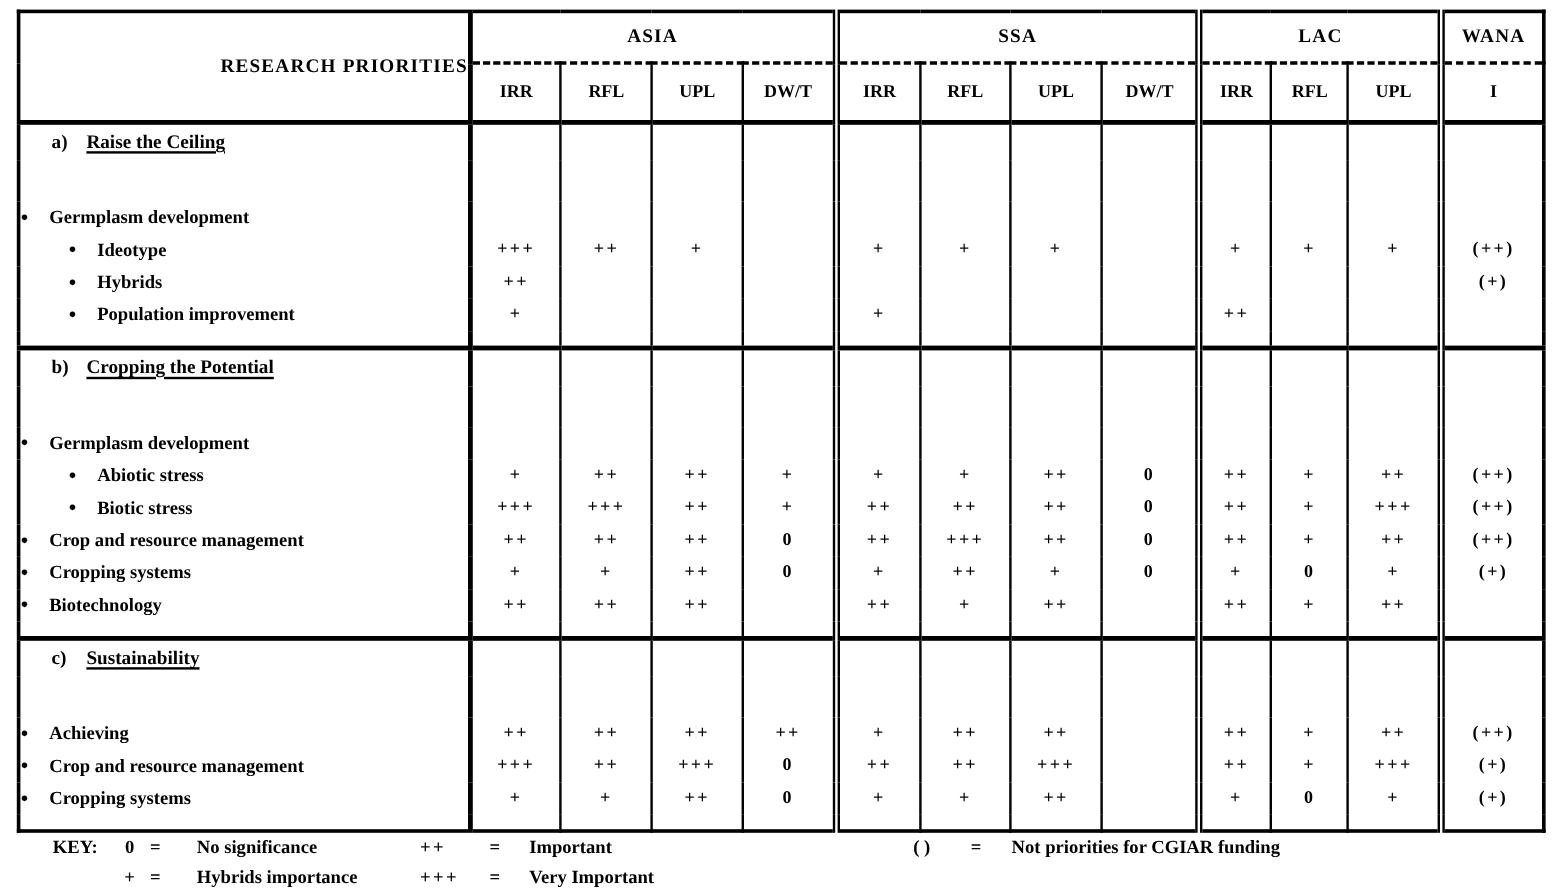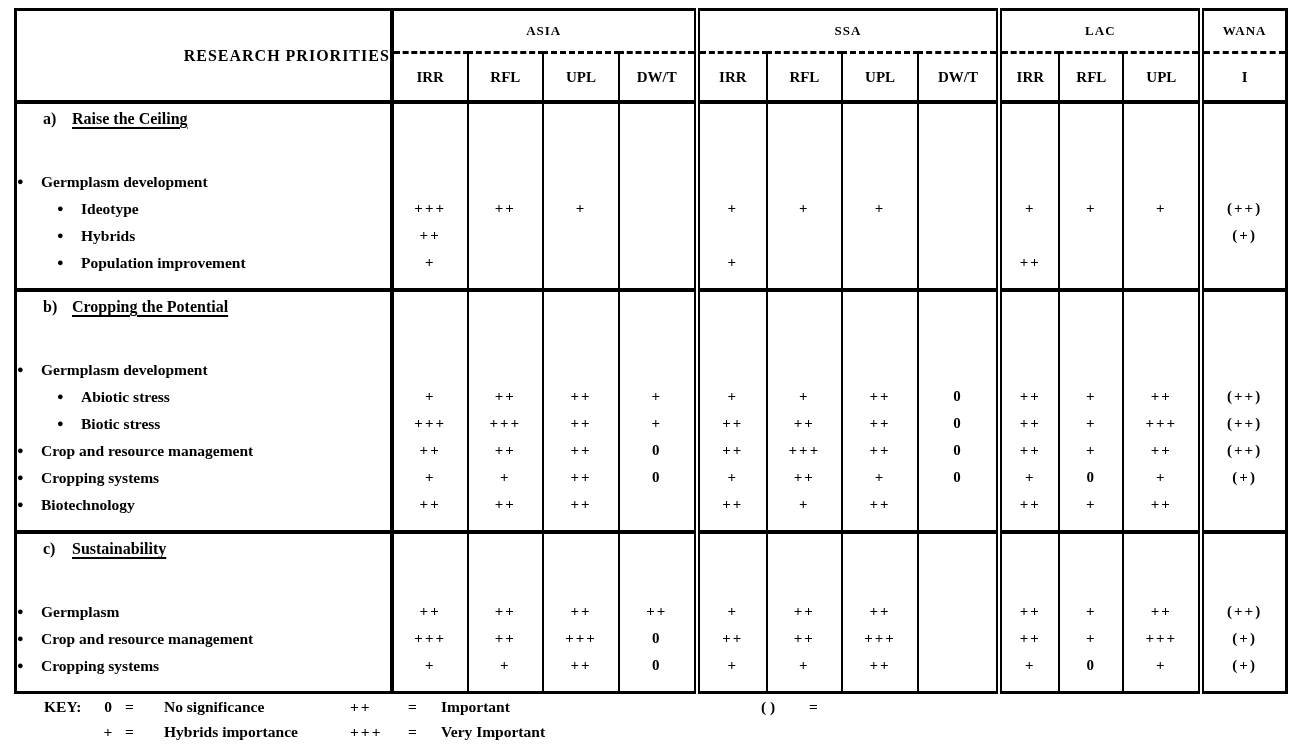--- a/index.html
+++ b/index.html
@@ -11,21 +11,21 @@
   table.grid {
     position:absolute; left:14px; top:8px;
     width:1274px; table-layout:fixed;
     border-collapse:collapse; border:3px solid #000;
   }
   th, td { padding:0; margin:0; font-weight:bold; overflow:hidden; }
   th, td { border-left:2px solid #000; }
   th.asia-start, td.asia-start { border-left:4px solid #000; }
   th.group-start, td.group-start { border-left:6px double #000; }
 
-  .region-row th { height:40px; font-size:13px; text-align:center; letter-spacing:1px; }
+  .region-row th { height:40px; font-size:16px; text-align:center; letter-spacing:1px; }
   .region-row th.region { border-bottom:3px dashed #000; }
   .subcol-row th { height:46px; font-size:15px; text-align:center; border-bottom:4px solid #000; }
   th.label-head { border-bottom:4px solid #000; font-size:16px; letter-spacing:1px; text-align:right; vertical-align:middle; }
 
   tbody td { border-top:0; border-bottom:0; font-size:15px; vertical-align:middle; }
   tr.section-start td { border-top:4px solid #000; }
   .r-title  td { height:30px; vertical-align:middle; }
   .r-spacer td { height:34px; }
   .r-item   td { height:27px; }
   .r-pad    td { height:12px; }
@@ -390,21 +390,21 @@
           <td class="value-cell"></td>
           <td class="value-cell"></td>
           <td class="value-cell"></td>
           <td class="value-cell group-start"></td>
           <td class="value-cell"></td>
           <td class="value-cell"></td>
           <td class="value-cell group-start"></td>
         </tr>
         <tr class="r-item">
           <td class="label-cell">
-            <div class="item l1"><span class="bullet">●</span><span class="item-txt">Germplasm</span></div>
+            <div class="item l1"><span class="bullet">●</span><span class="item-txt">Achieving</span></div>
           </td>
           <td class="value-cell asia-start">++</td>
           <td class="value-cell">++</td>
           <td class="value-cell">++</td>
           <td class="value-cell">++</td>
           <td class="value-cell group-start">+</td>
           <td class="value-cell">++</td>
           <td class="value-cell">++</td>
           <td class="value-cell"></td>
           <td class="value-cell group-start">++</td>
@@ -488,17 +488,18 @@
       <div class="key-row">
         <span class="key-sym">+++</span>
         <span class="key-eq">=</span>
         <span class="key-meaning">Very Important</span>
       </div>
     </div>
     <div class="key-col kc3">
       <div class="key-row">
         <span class="key-sym">( )</span>
         <span class="key-eq">=</span>
+        <span class="key-meaning">Not priorities for CGIAR funding</span>
       </div>
     </div>
   </div>
 
 </div>
 
 </body></html>

